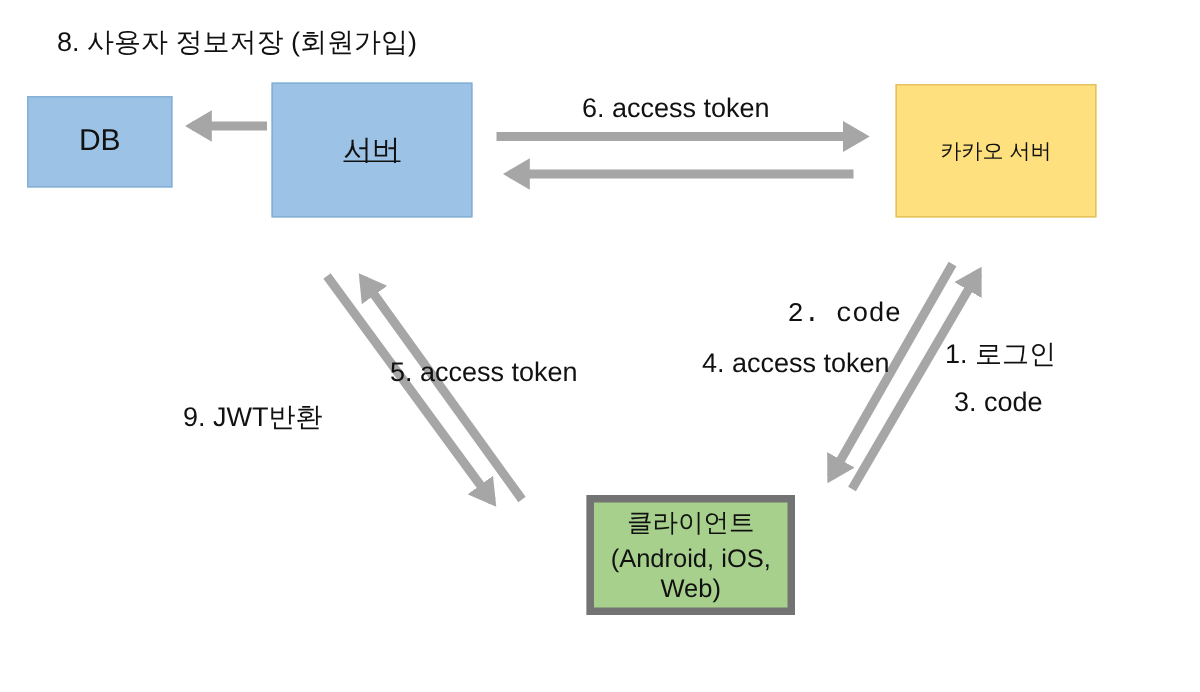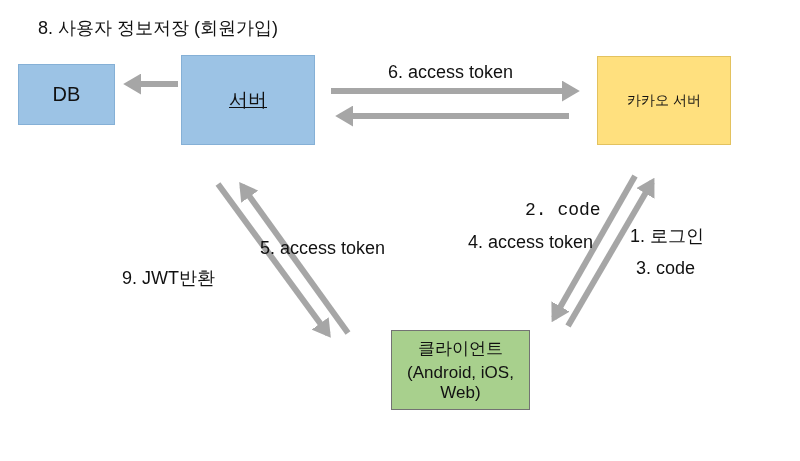--- a/index.html
+++ b/index.html
@@ -26,21 +26,21 @@
     position: absolute;
     display: flex;
     flex-direction: column;
     align-items: center;
     justify-content: center;
     text-align: center;
     box-sizing: border-box;
   }
   .node.blue   { background: #9CC3E5; border: 1px solid #85B0D6; }
   .node.yellow { background: #FFE07E; border: 1px solid #E3C25F; }
-  .node.green  { background: #A8D08D; border: 1px solid #737373; }
+  .node.green  { background: #A8D08D; border: 5px solid #737373; }
   .node-db     { left: 18px;  top: 64px;  width: 97px;  height: 61px; font-size: 20px; }
   .node-server { left: 181px; top: 55px;  width: 134px; height: 90px; font-size: 19px; text-decoration: underline; }
   .node-kakao  { left: 597px; top: 56px;  width: 134px; height: 89px; font-size: 14px; }
   .node-client { left: 391px; top: 330px; width: 139px; height: 80px; font-size: 17px; }
   .node-client .sub { font-size: 17px; margin-top: 3px; }
   .lbl {
     position: absolute;
     font-size: 18px;
     white-space: nowrap;
     line-height: 24px;

